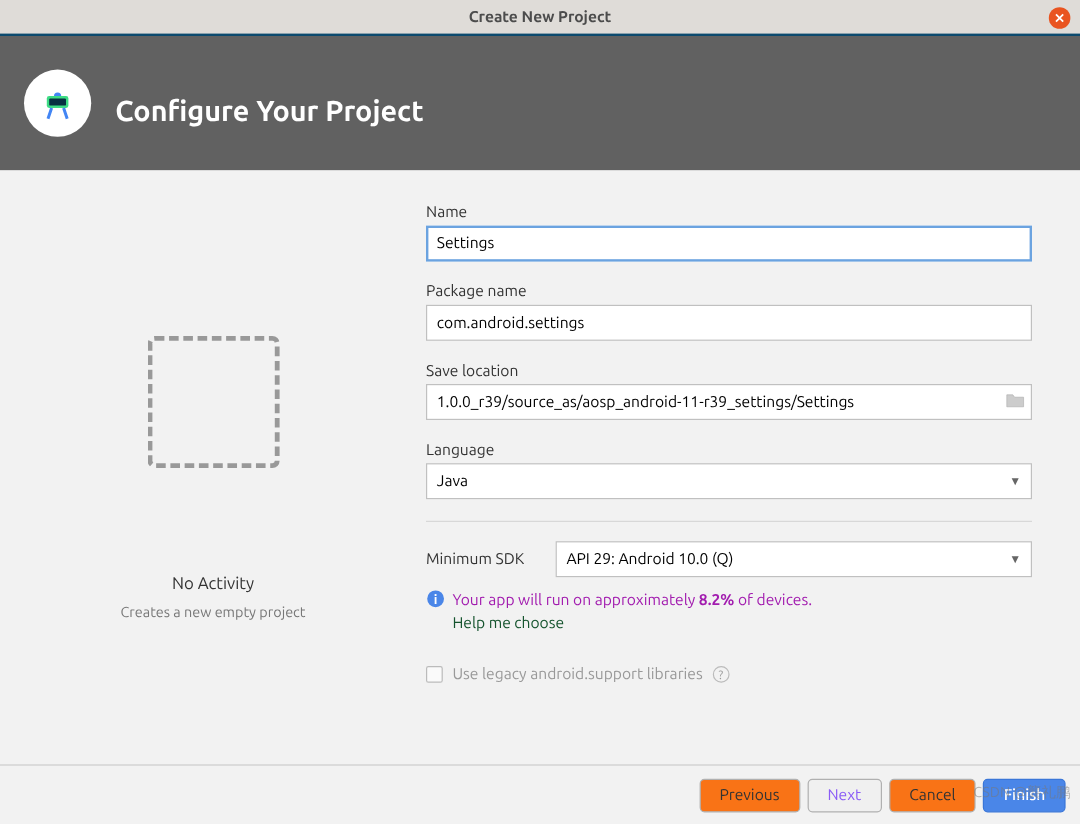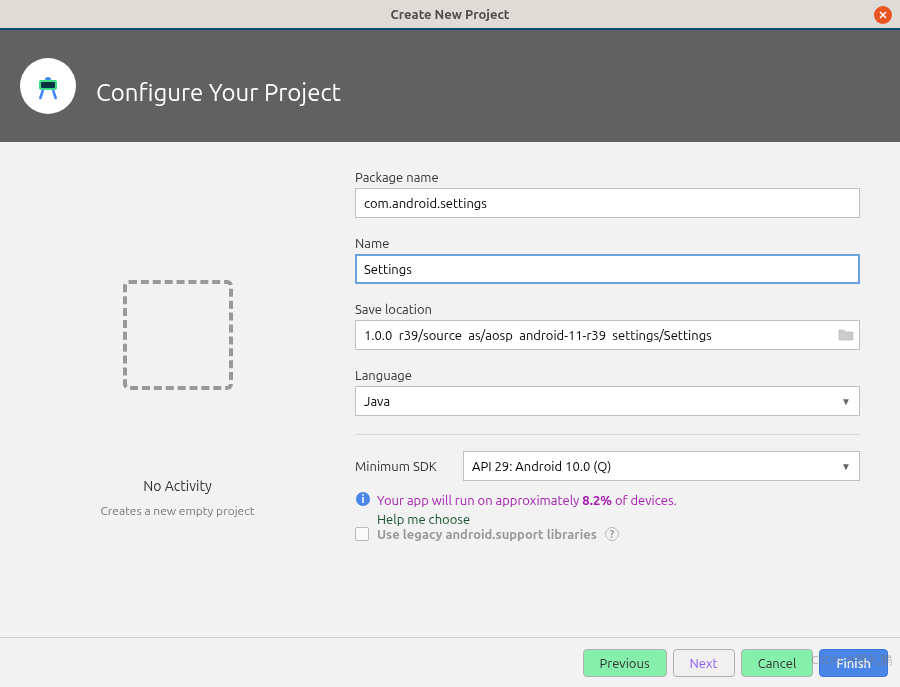--- a/index.html
+++ b/index.html
@@ -2,21 +2,21 @@
 <html><head>
   <meta charset="utf-8">
   <style>
     * { box-sizing: border-box; margin: 0; padding: 0; font-family: -apple-system, "Segoe UI", Ubuntu, Arial, sans-serif; }
     body { width: 900px; height: 687px; background: #f2f2f2; overflow: hidden; position: relative; }
     .titlebar { height: 30px; background: #dfdcd8; display: flex; align-items: center; justify-content: center; position: relative; border-bottom: 2px solid #0c4a6e; }
     .titlebar-title { font-size: 13px; font-weight: bold; color: #4c4c4c; }
     .close-btn { position: absolute; right: 8px; top: 6px; width: 18px; height: 18px; background: #e95420; border-radius: 50%; display: flex; align-items: center; justify-content: center; color: #fff; font-size: 10px; font-weight: bold; cursor: pointer; }
     .header { height: 112px; background: #616161; display: flex; align-items: center; padding-left: 20px; }
     .header-icon { width: 56px; height: 56px; background: #fff; border-radius: 50%; display: flex; align-items: center; justify-content: center; margin-right: 20px; }
-    .header-title { color: #fff; font-size: 24px; font-weight: 400; margin-top: 12px; }
+    .header-title { color: #fff; font-size: 24px; font-weight: 700; margin-top: 12px; }
     .content { display: flex; height: 495px; background: #f2f2f2; }
     .left-panel { width: 355px; display: flex; flex-direction: column; align-items: center; justify-content: center; gap: 28px; padding-top: 18px; }
     .preview-box { width: 110px; height: 110px; border: 4px dashed #999; border-radius: 6px; margin-bottom: 60px; }
     .activity-name { font-size: 14px; color: #333; }
     .activity-desc { font-size: 12px; color: #777; margin-top: -18px; }
     .right-panel { flex: 1; padding: 28px 40px 0 0; }
     .field { margin-bottom: 18px; }
     .field-label { display: block; font-size: 13px; color: #333; margin-bottom: 4px; }
     .text-input { width: 100%; height: 30px; padding: 4px 8px; font-size: 13px; border: 1px solid #c0c0c0; background: #fff; outline: none; }
     .text-input.focused { border: 2px solid #6ba3e0; padding: 3px 7px; }
@@ -26,25 +26,25 @@
     .select-arrow { color: #666; font-size: 10px; }
     .divider { height: 1px; background: #d8d8d8; margin: 12px 0 16px; }
     .sdk-row { display: flex; align-items: center; gap: 8px; }
     .sdk-label { font-size: 13px; color: #333; width: 100px; }
     .sdk-select { flex: 1; }
     .info-row { display: flex; align-items: flex-start; margin-top: 10px; gap: 6px; padding-left: 0; }
     .info-icon { width: 16px; height: 16px; flex-shrink: 0; }
     .info-text { font-size: 13px; color: #a21caf; line-height: 1.4; }
     .info-text b { font-weight: bold; }
     .help-link { color: #14532d; font-size: 13px; cursor: pointer; margin-left: 22px; margin-top: 1px; display: inline-block; }
-    .checkbox-row { display: flex; align-items: flex-start; gap: 8px; color: #999; font-size: 13px; font-weight: bold; }
+    .checkbox-row { display: flex; align-items: flex-start; gap: 8px; margin-top: 28px; color: #999; font-size: 13px; }
     .checkbox { width: 14px; height: 14px; border: 1px solid #bbb; background: #fafafa; border-radius: 2px; }
     .q-icon { width: 14px; height: 14px; border: 1px solid #bbb; border-radius: 50%; display: flex; align-items: center; justify-content: center; font-size: 10px; color: #999; cursor: pointer; }
     .footer { position: absolute; bottom: 0; left: 0; right: 0; height: 50px; border-top: 1px solid #ccc; background: #f2f2f2; display: flex; align-items: center; justify-content: flex-end; padding-right: 12px; gap: 6px; }
-    .btn { height: 28px; padding: 0 16px; font-size: 13px; border: 1px solid #b0b0b0; background: #86efac; border-radius: 4px; cursor: pointer; color: #333; }
+    .btn { height: 28px; padding: 0 16px; font-size: 13px; border: 1px solid #b0b0b0; background: #f97316; border-radius: 4px; cursor: pointer; color: #333; }
     .btn:disabled { color: #8b5cf6; background: #f0f0f0; cursor: default; }
     .btn-primary { background: #4a86e8; color: #fff; border-color: #3a76d8; font-weight: 500; }
     .watermark { position: absolute; right: 8px; bottom: 18px; font-size: 12px; color: rgba(120,120,120,0.55); pointer-events: none; }
   </style>
 </head>
 <body>
 
 <div class="titlebar">
   <span class="titlebar-title">Create New Project</span>
   <div class="close-btn">
@@ -68,27 +68,27 @@
 
 <div class="content">
   <div class="left-panel">
     <div class="preview-box"></div>
     <div class="activity-name">No Activity</div>
     <div class="activity-desc">Creates a new empty project</div>
   </div>
 
   <div class="right-panel">
     <div class="field">
-      <label class="field-label">Package name</label>
-      <input class="text-input" value="com.android.settings" style="">
+      <label class="field-label">Name</label>
+      <input class="text-input focused" value="Settings" style="">
     </div>
 
     <div class="field">
-      <label class="field-label">Name</label>
-      <input class="text-input focused" value="Settings" style="">
+      <label class="field-label">Package name</label>
+      <input class="text-input" value="com.android.settings" style="">
     </div>
 
     <div class="field">
       <label class="field-label">Save location</label>
       <div class="input-wrap">
         <input class="text-input" style="padding-right: 28px;" value="1.0.0_r39/source_as/aosp_android-11-r39_settings/Settings">
         <span class="folder-icon">
           <svg width="16" height="13" viewBox="0 0 16 13">
               <path d="M1 2 h5 l1.5 2 H15 v8 H1 z" fill="#ccc" stroke="#aaa" stroke-width="0.5"></path>
             </svg>

